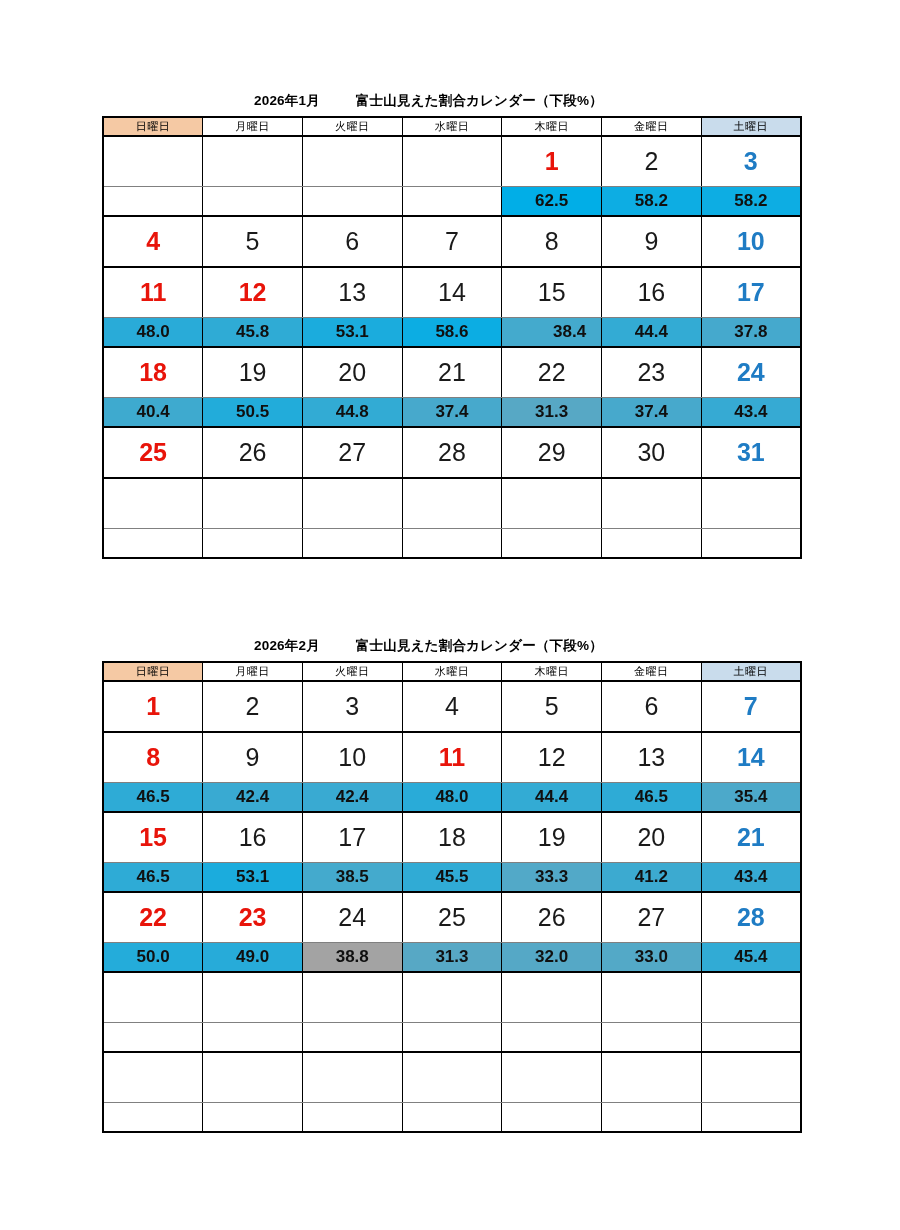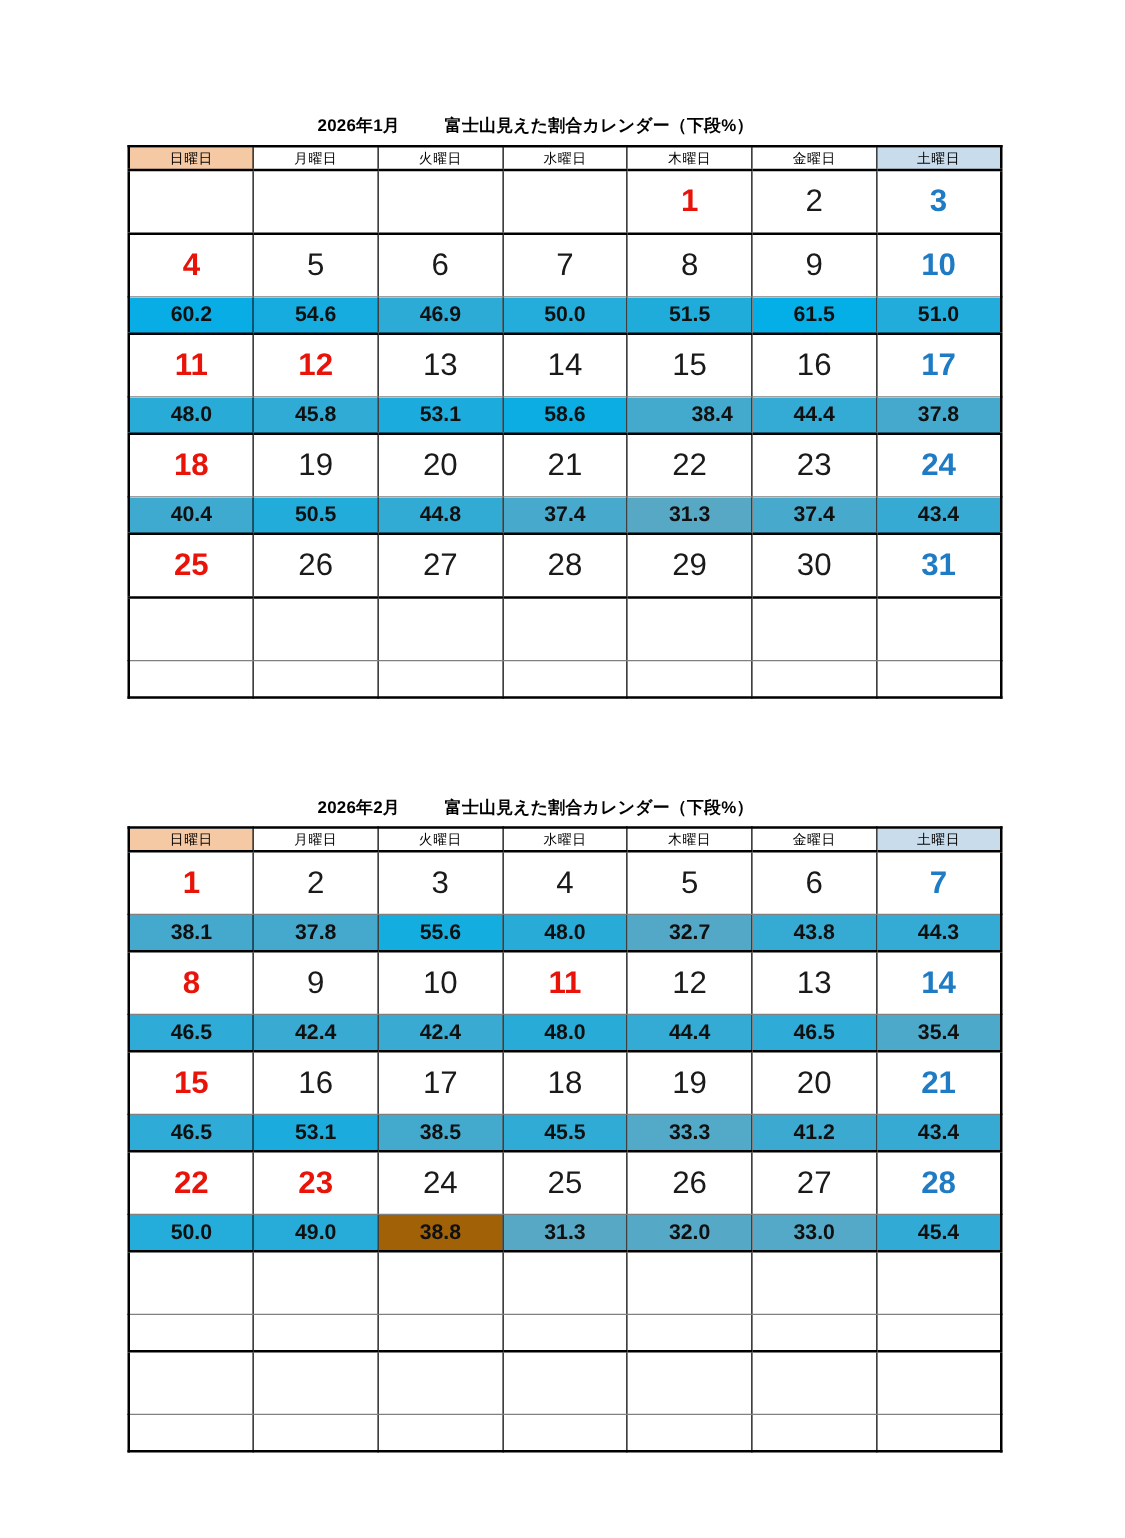--- a/index.html
+++ b/index.html
@@ -156,37 +156,37 @@
           </tr>
           <tr class="date-row">
             <td class="d-weekday"></td>
             <td class="d-weekday"></td>
             <td class="d-weekday"></td>
             <td class="d-weekday"></td>
             <td class="d-holiday">1</td>
             <td class="d-weekday">2</td>
             <td class="d-sat">3</td>
           </tr>
+          <tr class="value-row">
+            <td class="empty-cell"></td>
+            <td class="empty-cell"></td>
+            <td class="empty-cell"></td>
+            <td class="empty-cell"></td>
+            <td style="background: rgb(1, 174, 231);">62.5</td>
+            <td style="background: rgb(13, 173, 227);">58.2</td>
+            <td style="background: rgb(13, 173, 227);">58.2</td>
+          </tr>
           <tr class="date-row">
             <td class="d-sun">4</td>
             <td class="d-weekday">5</td>
             <td class="d-weekday">6</td>
             <td class="d-weekday">7</td>
             <td class="d-weekday">8</td>
             <td class="d-weekday">9</td>
             <td class="d-sat">10</td>
-          </tr>
-          <tr class="value-row">
-            <td style="background: rgb(8, 173, 229);">60.2</td>
-            <td style="background: rgb(23, 172, 223);">54.6</td>
-            <td style="background: rgb(44, 171, 214);">46.9</td>
-            <td style="background: rgb(36, 172, 218);">50.0</td>
-            <td style="background: rgb(32, 172, 219);">51.5</td>
-            <td style="background: rgb(4, 174, 230);">61.5</td>
-            <td style="background: rgb(33, 172, 219);">51.0</td>
           </tr>
           <tr class="date-row">
             <td class="d-sun">11</td>
             <td class="d-holiday">12</td>
             <td class="d-weekday">13</td>
             <td class="d-weekday">14</td>
             <td class="d-weekday">15</td>
             <td class="d-weekday">16</td>
             <td class="d-sat">17</td>
           </tr>
@@ -276,29 +276,20 @@
           </tr>
           <tr class="date-row">
             <td class="d-sun">1</td>
             <td class="d-weekday">2</td>
             <td class="d-weekday">3</td>
             <td class="d-weekday">4</td>
             <td class="d-weekday">5</td>
             <td class="d-weekday">6</td>
             <td class="d-sat">7</td>
           </tr>
-          <tr class="value-row">
-            <td style="background: rgb(69, 169, 205);">38.1</td>
-            <td style="background: rgb(69, 169, 205);">37.8</td>
-            <td style="background: rgb(20, 173, 224);">55.6</td>
-            <td style="background: rgb(41, 171, 216);">48.0</td>
-            <td style="background: rgb(84, 168, 199);">32.7</td>
-            <td style="background: rgb(53, 171, 211);">43.8</td>
-            <td style="background: rgb(52, 171, 212);">44.3</td>
-          </tr>
           <tr class="date-row">
             <td class="d-sun">8</td>
             <td class="d-weekday">9</td>
             <td class="d-weekday">10</td>
             <td class="d-holiday">11</td>
             <td class="d-weekday">12</td>
             <td class="d-weekday">13</td>
             <td class="d-sat">14</td>
           </tr>
           <tr class="value-row">
@@ -333,21 +324,21 @@
             <td class="d-holiday">23</td>
             <td class="d-weekday">24</td>
             <td class="d-weekday">25</td>
             <td class="d-weekday">26</td>
             <td class="d-weekday">27</td>
             <td class="d-sat">28</td>
           </tr>
           <tr class="value-row">
             <td style="background: rgb(36, 172, 218);">50.0</td>
             <td style="background: rgb(39, 171, 217);">49.0</td>
-            <td style="background: #a16207;">38.8</td>
+            <td style="background: #a3a3a3;">38.8</td>
             <td style="background: rgb(87, 168, 197);">31.3</td>
             <td style="background: rgb(85, 168, 198);">32.0</td>
             <td style="background: rgb(83, 169, 199);">33.0</td>
             <td style="background: rgb(49, 171, 213);">45.4</td>
           </tr>
           <tr class="date-row blank">
             <td class="d-weekday"></td>
             <td class="d-weekday"></td>
             <td class="d-weekday"></td>
             <td class="d-weekday"></td>

